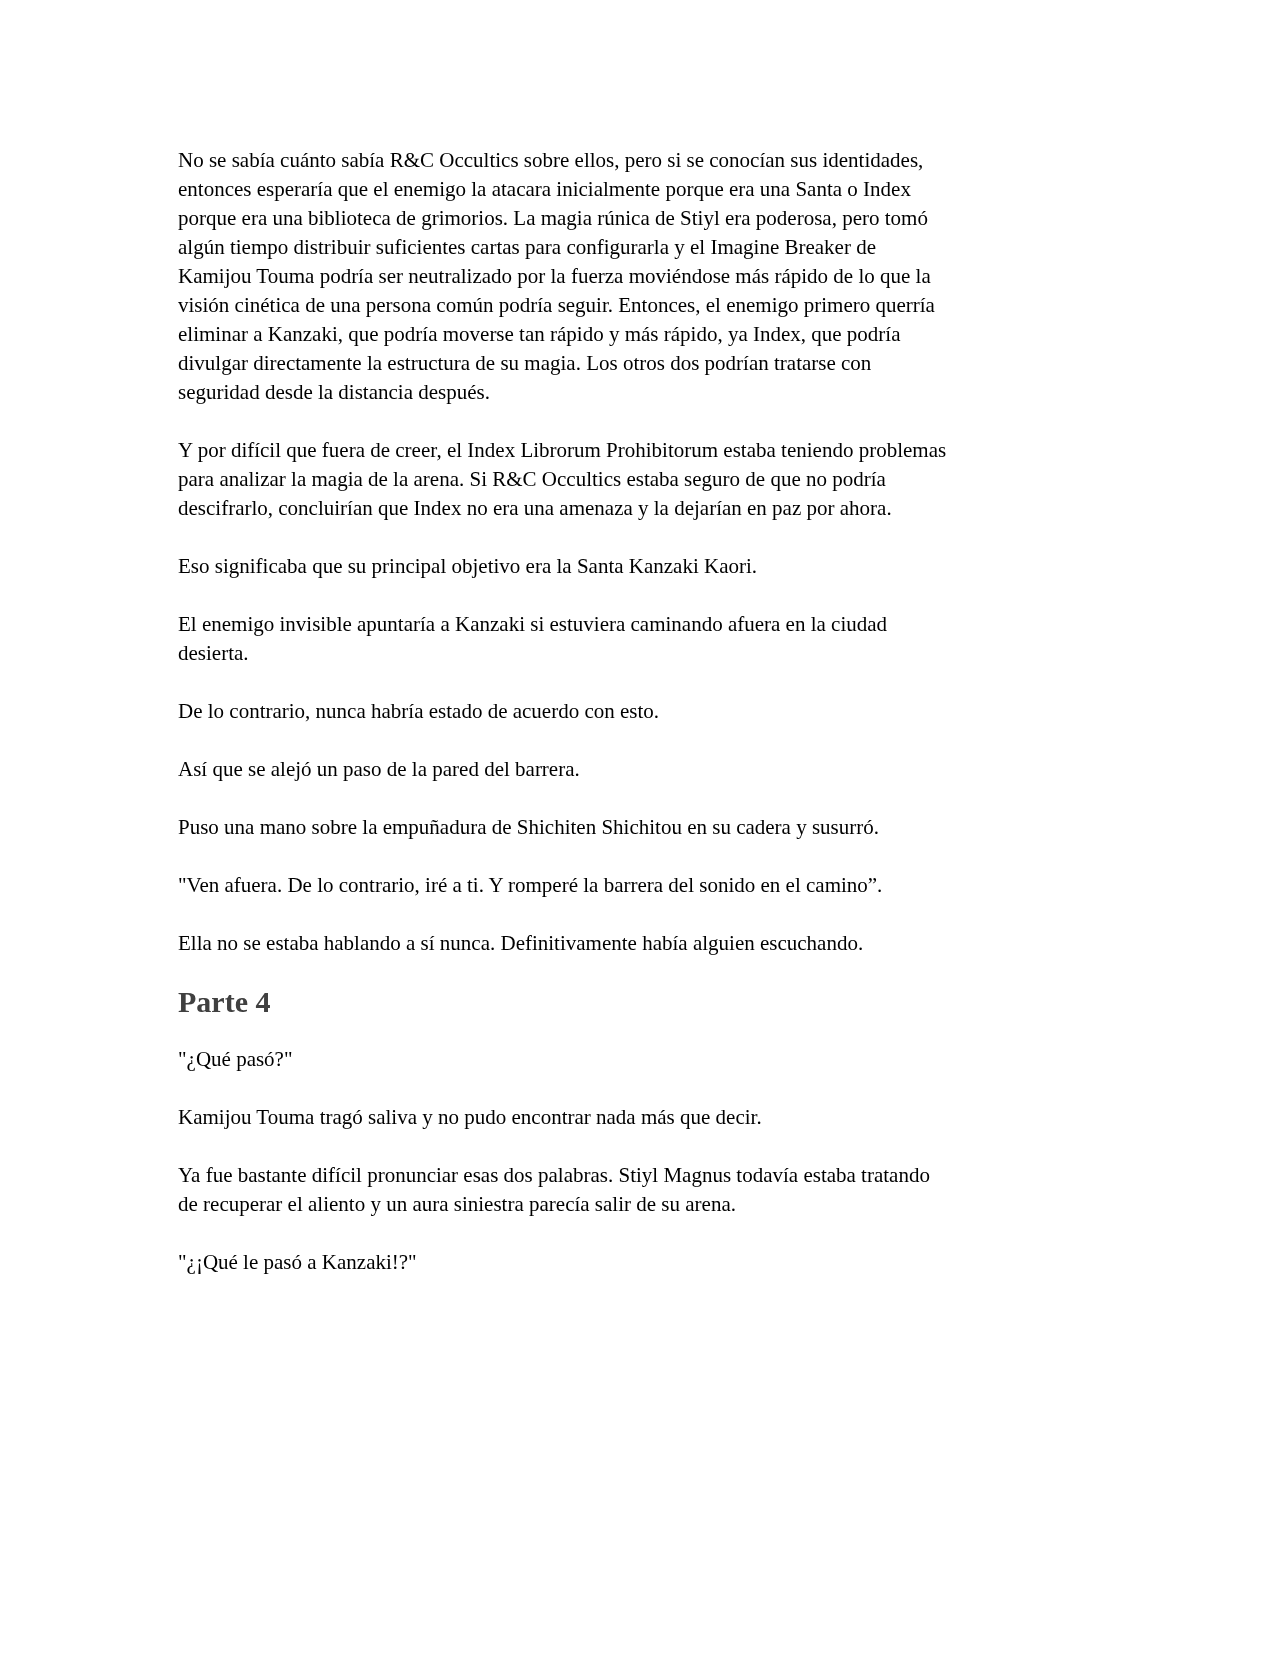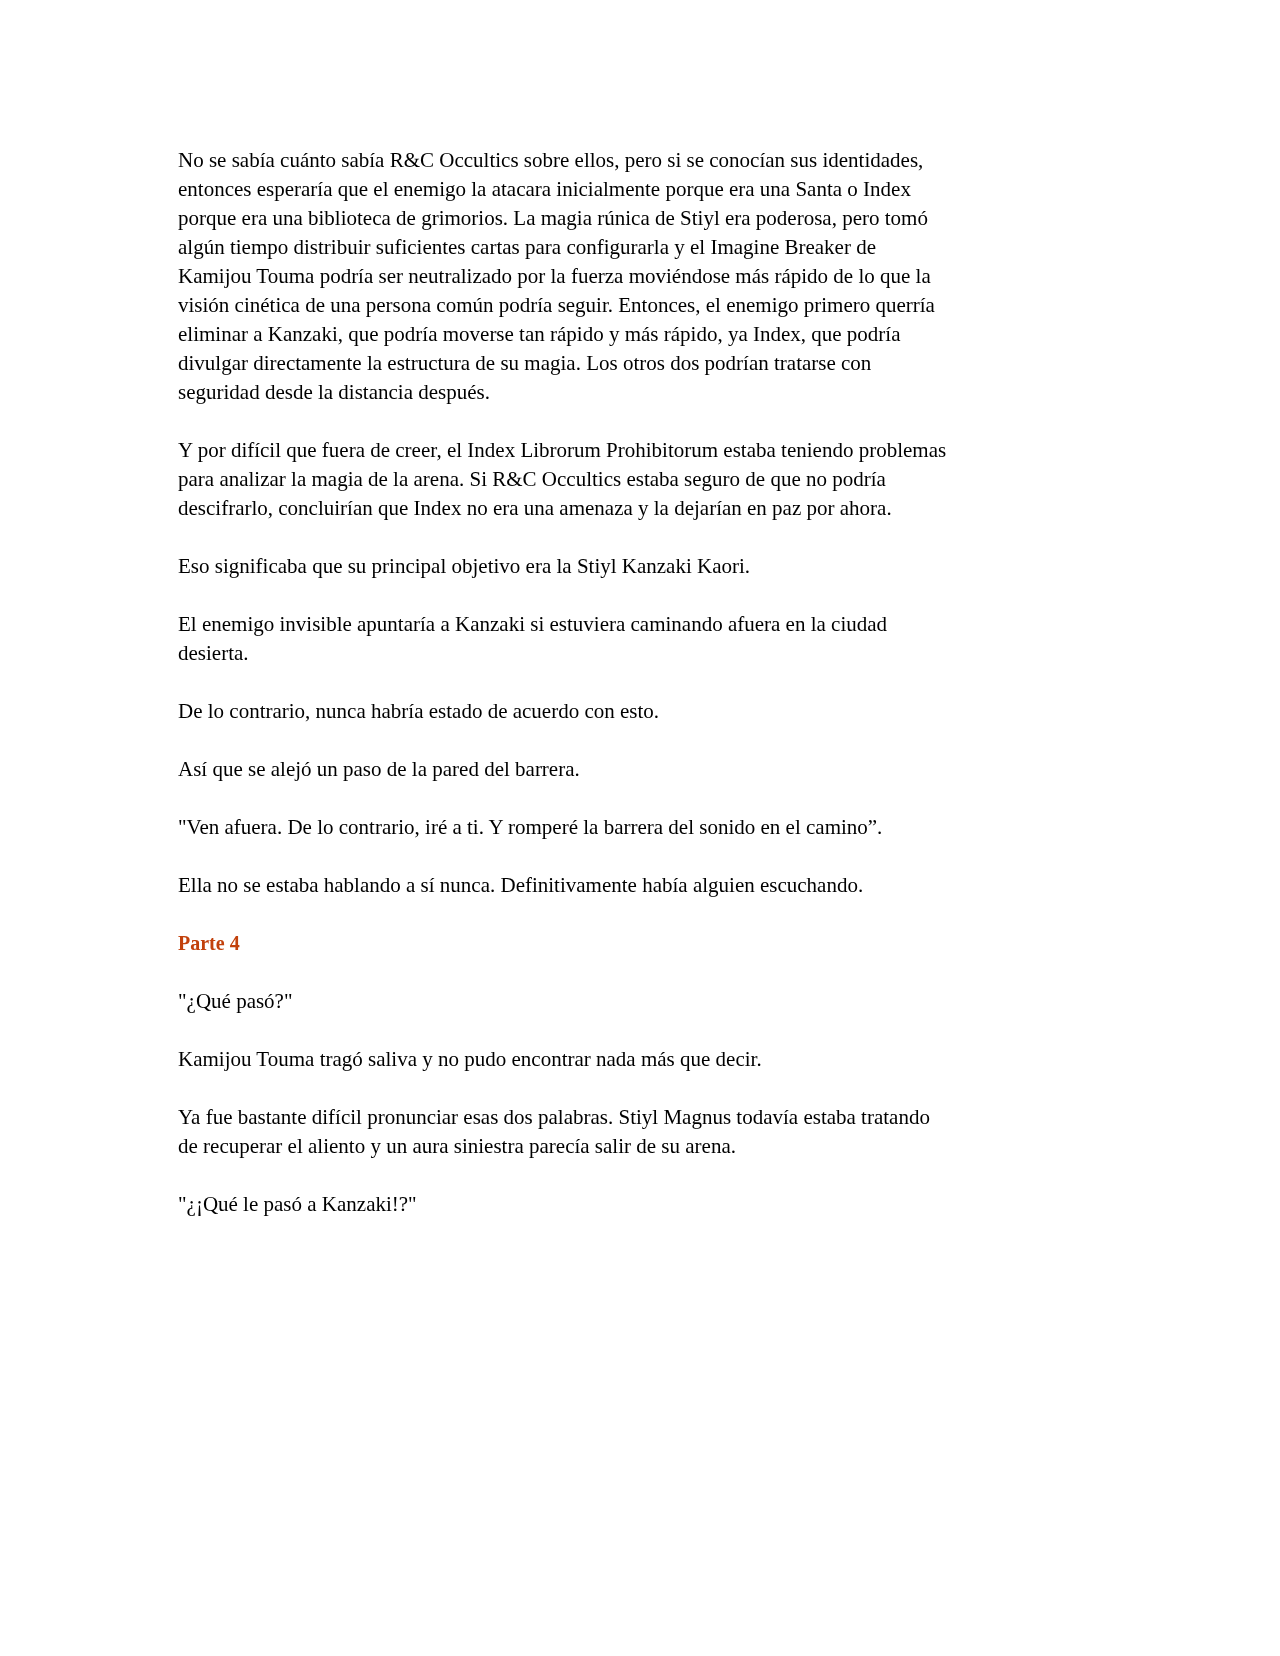--- a/index.html
+++ b/index.html
@@ -23,49 +23,50 @@
     font-family: "Liberation Serif", "DejaVu Serif", serif;
     font-size: 21px;
     line-height: 29px;
     color: #000000;
     margin: 0 0 29px 0;
     white-space: pre-line;   
     max-width: 940px;
   }
   .heading {
     font-family: "Liberation Serif", "DejaVu Serif", serif;
-    font-size: 20px;
+    font-size: 30px;
     font-weight: bold;
     line-height: 29px;
-    color: #c2410c;
+    color: #404040;
     margin: 0 0 29px 0;
     white-space: pre-line;
   }
 </style>
 </head>
 <body>
 
 <main class="page">
   <p class="para">No se sabía cuánto sabía R&amp;C Occultics sobre ellos, pero si se conocían sus identidades,
 entonces esperaría que el enemigo la atacara inicialmente porque era una Santa o Index
 porque era una biblioteca de grimorios. La magia rúnica de Stiyl era poderosa, pero tomó
 algún tiempo distribuir suficientes cartas para configurarla y el Imagine Breaker de
 Kamijou Touma podría ser neutralizado por la fuerza moviéndose más rápido de lo que la
 visión cinética de una persona común podría seguir. Entonces, el enemigo primero querría
 eliminar a Kanzaki, que podría moverse tan rápido y más rápido, ya Index, que podría
 divulgar directamente la estructura de su magia. Los otros dos podrían tratarse con
 seguridad desde la distancia después.</p>
   <p class="para">Y por difícil que fuera de creer, el Index Librorum Prohibitorum estaba teniendo problemas
 para analizar la magia de la arena. Si R&amp;C Occultics estaba seguro de que no podría
 descifrarlo, concluirían que Index no era una amenaza y la dejarían en paz por ahora.</p>
-  <p class="para">Eso significaba que su principal objetivo era la Stiyl Kanzaki Kaori.</p>
+  <p class="para">Eso significaba que su principal objetivo era la Santa Kanzaki Kaori.</p>
   <p class="para">El enemigo invisible apuntaría a Kanzaki si estuviera caminando afuera en la ciudad
 desierta.</p>
   <p class="para">De lo contrario, nunca habría estado de acuerdo con esto.</p>
   <p class="para">Así que se alejó un paso de la pared del barrera.</p>
+  <p class="para">Puso una mano sobre la empuñadura de Shichiten Shichitou en su cadera y susurró.</p>
   <p class="para">"Ven afuera. De lo contrario, iré a ti. Y romperé la barrera del sonido en el camino”.</p>
   <p class="para">Ella no se estaba hablando a sí nunca. Definitivamente había alguien escuchando.</p>
   <p class="heading">Parte 4</p>
   <p class="para">"¿Qué pasó?"</p>
   <p class="para">Kamijou Touma tragó saliva y no pudo encontrar nada más que decir.</p>
   <p class="para">Ya fue bastante difícil pronunciar esas dos palabras. Stiyl Magnus todavía estaba tratando
 de recuperar el aliento y un aura siniestra parecía salir de su arena.</p>
   <p class="para">"¿¡Qué le pasó a Kanzaki!?"</p>
 </main>
 

